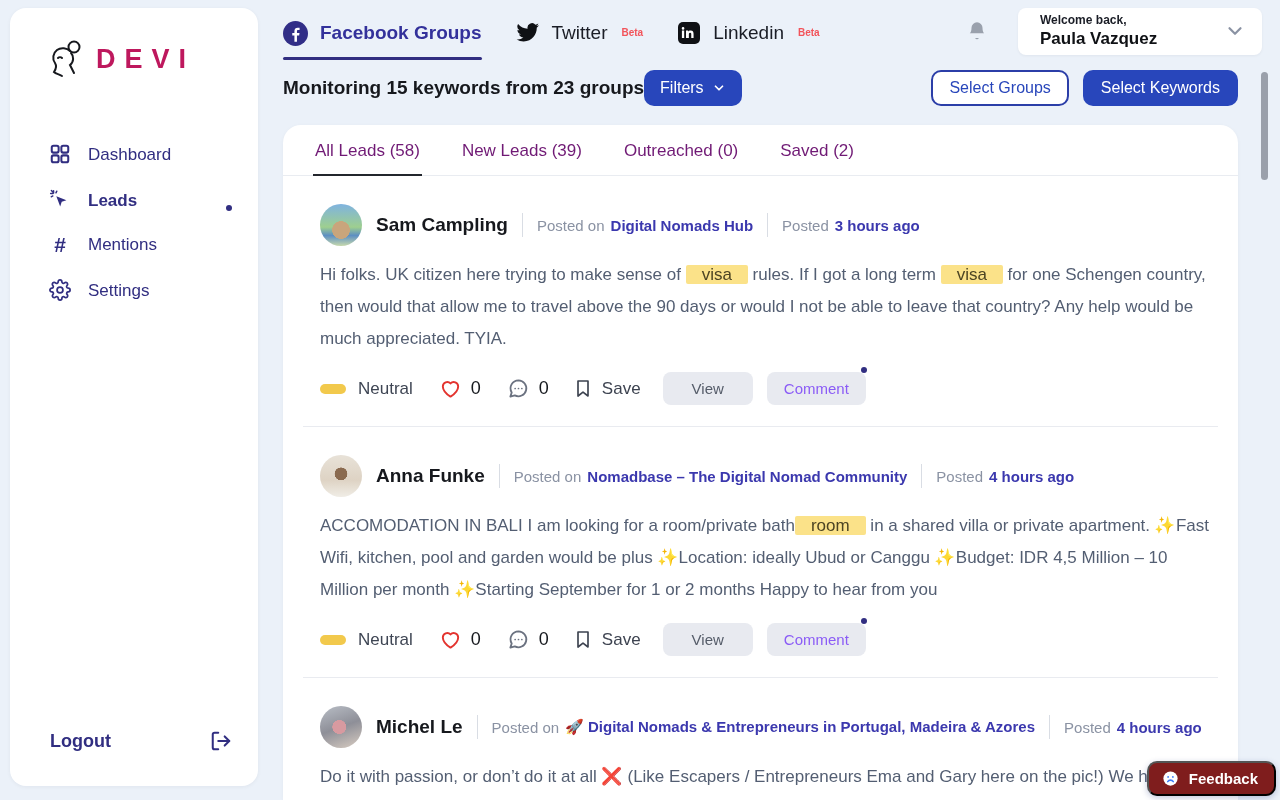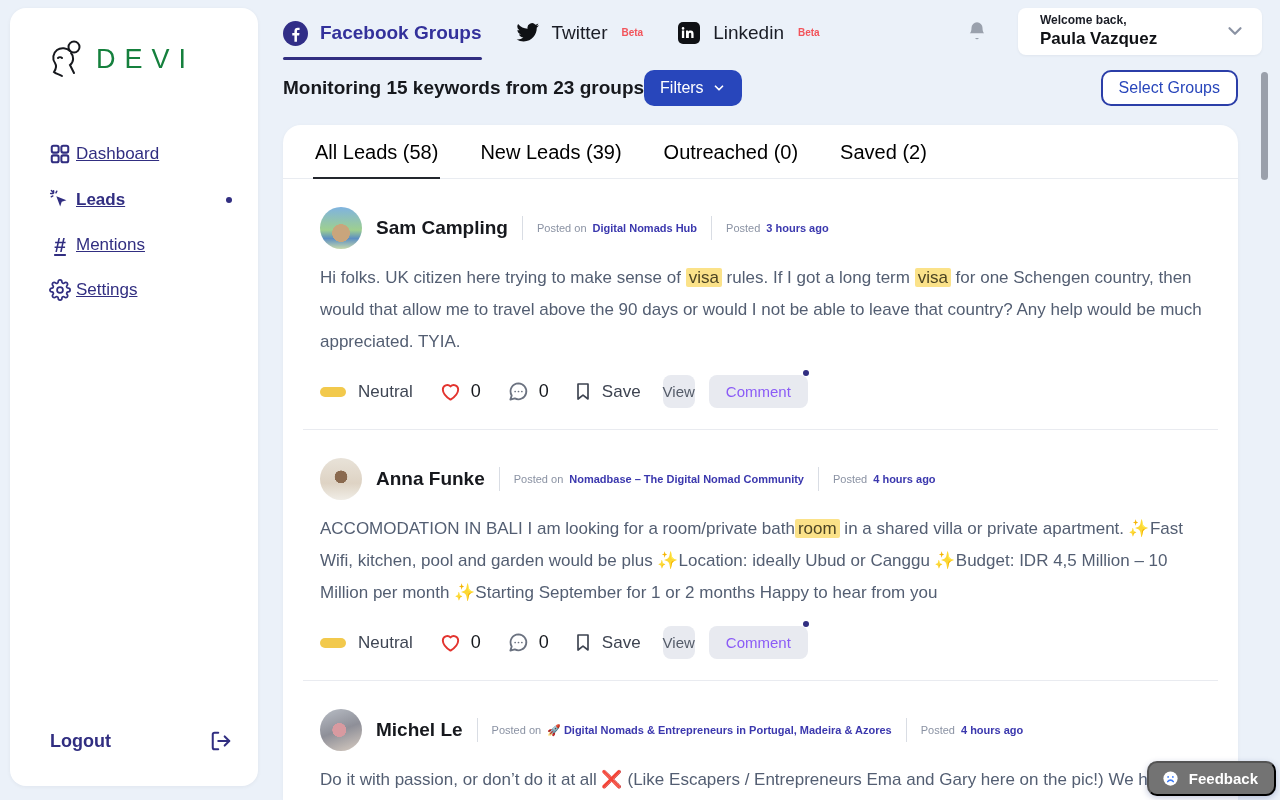--- a/index.html
+++ b/index.html
@@ -13,26 +13,26 @@
   svg { display:block; }
 
   
   .sidebar {
     position:absolute; left:10px; top:8px; width:248px; height:778px;
     background:#fff; border-radius:16px;
     box-shadow:0 1px 4px rgba(16,24,40,.05);
     display:flex; flex-direction:column;
   }
   .logo-row { display:flex; align-items:center; gap:10px; padding:30px 0 0 36px; }
-  .logo-text { font-size:27px; font-weight:400; letter-spacing:9px; color:#15803d; }
+  .logo-text { font-size:27px; font-weight:700; letter-spacing:9px; color:#be185d; }
   .nav { margin-top:56px; display:flex; flex-direction:column; gap:10px; }
   .nav-item {
-    display:flex; align-items:center; gap:4px;
+    display:flex; align-items:flex-end; gap:16px;
     padding:7px 26px 7px 38px; cursor:pointer;
-    color:#312e81; font-size:17px; position:relative;text-decoration:underline;
+    color:#312e81; font-size:17px; position:relative;
   }
   .nav-item .nav-ico { width:24px; display:flex; justify-content:center; }
   .nav-item.active { font-weight:700; }
   .nav-dot { position:absolute; right:26px; width:6px; height:6px; border-radius:50%; background:#312e81; }
   .hash-glyph { font-size:21px; font-weight:700; color:#312e81; line-height:20px; }
   .sidebar-spacer { flex:1; }
   .logout-row {
     display:flex; align-items:center; justify-content:space-between;
     padding:0 26px 34px 40px; color:#312e81; font-size:18px; font-weight:600; cursor:pointer;
   }
@@ -65,53 +65,53 @@
   .btn-outline { background:#fff; border:2px solid #2b3ea8; color:#2846bb; height:36px; padding:0 16px; font-weight:500; }
   .btn-solid { background:#2846bb; color:#fff; height:36px; padding:0 18px; font-weight:500; }
 
   
   .panel {
     position:absolute; left:283px; top:125px; width:955px; height:675px;
     background:#fff; border-radius:18px 18px 0 0; overflow:hidden;
     box-shadow:0 1px 4px rgba(16,24,40,.04);
   }
   .lead-tabs { display:flex; gap:38px; padding:0 30px; border-bottom:1px solid #e9ecf1; }
-  .lead-tab { position:relative; padding:16px 2px 14px; font-size:20px; color:#000000; cursor:pointer; white-space:nowrap; }
+  .lead-tab { position:relative; padding:16px 2px 14px; font-size:17px; color:#701a75; cursor:pointer; white-space:nowrap; }
   .lead-tab.active::after { content:""; position:absolute; left:0; right:0; bottom:-1px; height:2.5px; background:#23262d; }
   .cards { padding:0 20px 0 37px; }
   .lead-card { padding-top:28px; }
   .lead-head { display:flex; align-items:center; gap:14px; }
   .avatar { width:42px; height:42px; border-radius:50%; flex:0 0 42px; }
   .lead-card.av0 .avatar { background:radial-gradient(circle at 50% 62%, #c9a57c 0 26%, transparent 27%), linear-gradient(180deg,#7fb3e0 0%, #9ecf8f 55%, #5d8fc2 75%, #c7d9ad 100%); }
   .lead-card.av1 .avatar { background:radial-gradient(circle at 50% 45%, #8a6a4f 0 20%, transparent 21%), linear-gradient(180deg,#e8e2d8 0%, #ded3c4 60%, #f0ede6 100%); }
   .lead-card.av2 .avatar { background:radial-gradient(circle at 46% 50%, #d89aa0 0 22%, transparent 23%), linear-gradient(160deg,#b9bec6 0%, #8e8f98 50%, #d9cdc2 100%); }
   .lead-name { font-size:19px; font-weight:600; color:#16181d; }
   .meta-sep { width:1px; height:24px; background:#d9dde4; }
-  .meta { display:flex; align-items:center; gap:6px; font-size:11px; }
+  .meta { display:flex; align-items:center; gap:6px; font-size:15px; }
   .meta-label { color:#8a92a3; }
   .meta-link { color:#3b38ae; font-weight:700; cursor:pointer; white-space:nowrap; }
   .lead-text { margin-top:13px; font-size:17px; line-height:32px; color:#535e72; max-width:900px; }
-  .lead-text .hl { background:#fbe289; color:#4c4423; border-radius:2px; padding:0 3px; }
+  .lead-text .hl { background:#fbe289; color:#4c4423; border-radius:2px; padding:0 16px; }
   .action-row { margin-top:17px; display:flex; align-items:center; }
   .sentiment-pill { width:26px; height:10px; border-radius:5px; background:#f2c94c; }
   .sentiment-label { margin-left:12px; font-size:17px; color:#3f4654; }
   .stat { display:flex; align-items:center; gap:9px; margin-left:26px; }
   .stat-count { font-size:18px; color:#15181d; }
   .save-action { display:flex; align-items:center; gap:9px; margin-left:24px; cursor:pointer; }
   .save-label { font-size:17px; color:#3d4350; }
-  .btn-view { margin-left:22px; background:#e8eaf0; color:#555c69; font-size:15px; height:33px; padding:0 0; border-radius:8px; }
+  .btn-view { margin-left:22px; background:#e8eaf0; color:#555c69; font-size:15px; height:33px; padding:0 29px; border-radius:8px; }
   .btn-comment { margin-left:14px; background:#e8eaf0; color:#8b5cf6; font-size:15px; height:33px; padding:0 17px; border-radius:8px; position:relative; }
   .comment-dot { position:absolute; top:-5px; right:-1px; width:6px; height:6px; border-radius:50%; background:#312e81; }
   .card-divider { border:none; border-top:1px solid #e9ebf0; margin:21px 0 0 -17px; }
 
   
   .scrollbar-thumb { position:absolute; right:12px; top:72px; width:7px; height:108px; border-radius:4px; background:#9aa0ab; cursor:grab; }
   .feedback-btn {
     position:absolute; right:4px; bottom:4px; height:35px; padding:0 16px 0 12px;
-    background:#737373; border-radius:10px; color:#fff; font-size:15px; font-weight:700;
+    background:#7f1d1d; border-radius:10px; color:#fff; font-size:15px; font-weight:700;
     display:flex; align-items:center; gap:9px; cursor:pointer; box-shadow:0 2px 6px rgba(20,40,120,.25);
   }
 </style>
 </head>
 <body>
 
 <aside class="sidebar">
   <div class="logo-row">
     <span>
       <svg width="40" height="42" viewBox="0 0 40 42" fill="none" stroke="#16181d" stroke-width="2" stroke-linecap="round">
@@ -239,20 +239,21 @@
 <div class="toolbar">
   <span class="monitoring-text">Monitoring 15 keywords from 23 groups</span>
   <button class="btn btn-filters">
     <span>Filters</span>
     <svg width="14" height="14" viewBox="0 0 24 24" fill="none" stroke="#fff" stroke-width="3" stroke-linecap="round" stroke-linejoin="round">
         <polyline points="6 9 12 15 18 9"></polyline>
       </svg>
   </button>
   <div class="toolbar-right">
     <button class="btn btn-outline">Select Groups</button>
+    <button class="btn btn-solid">Select Keywords</button>
   </div>
 </div>
 
 <main class="panel">
   <div class="lead-tabs">
     <div class="lead-tab active">All Leads (58)</div>
     <div class="lead-tab">New Leads (39)</div>
     <div class="lead-tab">Outreached (0)</div>
     <div class="lead-tab">Saved (2)</div>
   </div>

